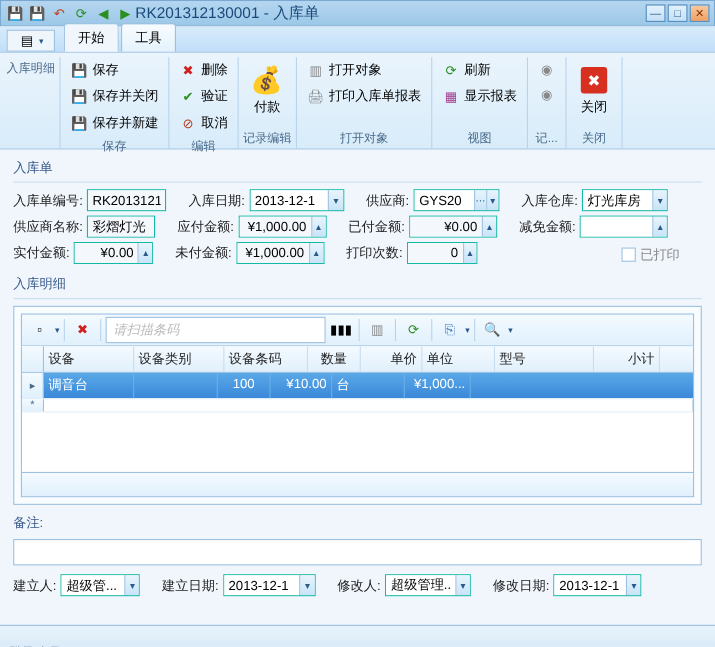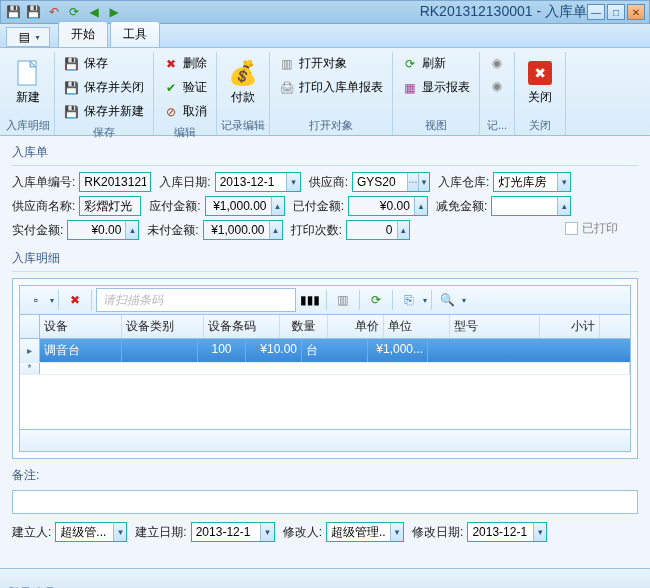--- a/index.html
+++ b/index.html
@@ -2,21 +2,21 @@
 <html><head>
 <meta charset="utf-8">
 <style>
 * { margin: 0; padding: 0; box-sizing: border-box; font-family: "Microsoft YaHei", SimSun, Arial, sans-serif; font-size: 12px; }
 body { background: #e8f0f8; width: 650px; height: 588px; overflow: hidden; }
 
 
 .titlebar { height: 24px; background: linear-gradient(#b5d6f0,#9cc8e8); display:flex; align-items:center; padding:0 4px; border:1px solid #7aa8d0; }
 .titlebar .tools { display:flex; gap:2px; }
 .tb-btn { width:18px; height:18px; display:flex; align-items:center; justify-content:center; border:1px solid transparent; border-radius:2px; cursor:pointer; }
-.titlebar .title { flex:1; text-align:right; color:#1a4a7a; font-size:14px; }
+.titlebar .title { flex:1; text-align:left; color:#1a4a7a; font-size:14px; }
 .winbtns { display:flex; gap:2px; }
 .winbtn { width:18px; height:16px; border:1px solid #5a90c0; background:linear-gradient(#e4f2fc,#c2e0f6); display:flex; align-items:center; justify-content:center; cursor:pointer; font-size:10px; color:#2a5a8a; }
 .winbtn.close { background:linear-gradient(#f8c8a0,#f0a060); color:#803000; }
 
 
 .tabstrip { height:24px; background:linear-gradient(#d8ecfa,#c0defa); display:flex; align-items:flex-end; padding-left:6px; border-bottom:1px solid #9cc0e0; }
 .menu-dd { width:44px; height:20px; border:1px solid #9cc0e0; background:#eef6fc; margin-right:8px; display:flex; align-items:center; justify-content:center; cursor:pointer; }
 .tab { padding:4px 12px; border:1px solid #9cc0e0; border-bottom:none; background:linear-gradient(#f8fcff,#e4f2fc); margin-right:2px; cursor:pointer; border-radius:3px 3px 0 0; }
 .tab.active { background:#f0f6fc; }
 
@@ -30,21 +30,21 @@
 .smbtn { display:flex; align-items:center; gap:4px; padding:2px 4px; cursor:pointer; border:1px solid transparent; border-radius:2px; white-space:nowrap; }
 .ico { width:16px; height:16px; display:inline-flex; align-items:center; justify-content:center; font-size:12px; }
 .ico32 { width:32px; height:32px; font-size:24px; display:flex; align-items:center; justify-content:center; }
 
 
 .content { padding:6px 12px 0; background:#f0f6fc; height:calc(588px - 24px - 24px - 88px - 20px); overflow:hidden; }
 .section-title { color:#3a5a8a; padding:2px 0 4px; }
 .hr { border-top:1px solid #c8ddee; margin-bottom:6px; }
 
 
-.form-row { display:flex; gap:8px; margin-bottom:4px; align-items:flex-start; }
+.form-row { display:flex; gap:20px; margin-bottom:4px; align-items:flex-end; }
 .fld { display:flex; align-items:center; gap:4px; }
 .fld label { color:#222; white-space:nowrap; }
 .txtbox { display:flex; align-items:center; border:1px solid #14b8a6; background:#fff; height:20px; }
 .txtbox input { border:none; outline:none; padding:0 4px; width:100%; height:18px; font-size:12px; }
 .txtbox .dd, .txtbox .spin { width:16px; height:18px; border-left:1px solid #9cc0e0; background:linear-gradient(#e8f4fc,#c8e4f8); display:flex; align-items:center; justify-content:center; cursor:pointer; color:#2a5a8a; font-size:9px; }
 .readonly input { background:#f4f8fc; }
 .chk { display:flex; align-items:center; gap:4px; color:#888; }
 .chk .box { width:13px; height:13px; border:1px solid #9cc0e0; background:#fff; }
 
 
@@ -110,31 +110,20 @@
   <div class="menu-dd">
       <span class="ico">▤</span>
       <span style="font-size:8px;margin-left:3px;color:#2a5a8a">▾</span>
     </div>
   <div class="tab active">开始</div>
   <div class="tab">工具</div>
 </div>
 
 <div class="ribbon">
   <div class="ribgrp">
-    <div class="ribgrp-body">
-      <div class="bigbtn">
-        <div class="ico32">
-            <svg width="28" height="28">
-              <rect x="4" y="2" width="18" height="24" fill="#fff" stroke="#6aaae0"></rect>
-              <path d="M16 2 L22 8 L16 8 Z" fill="#c8e4f8" stroke="#6aaae0"></path>
-            </svg>
-          </div>
-        <span>新建</span>
-      </div>
-    </div>
     <div class="ribgrp-label">入库明细</div>
   </div>
 
   <div class="ribgrp">
     <div class="ribgrp-body">
       <div class="smallbtns">
         <div class="smbtn">
             <span class="ico">💾</span>
             <span>保存</span>
           </div>

